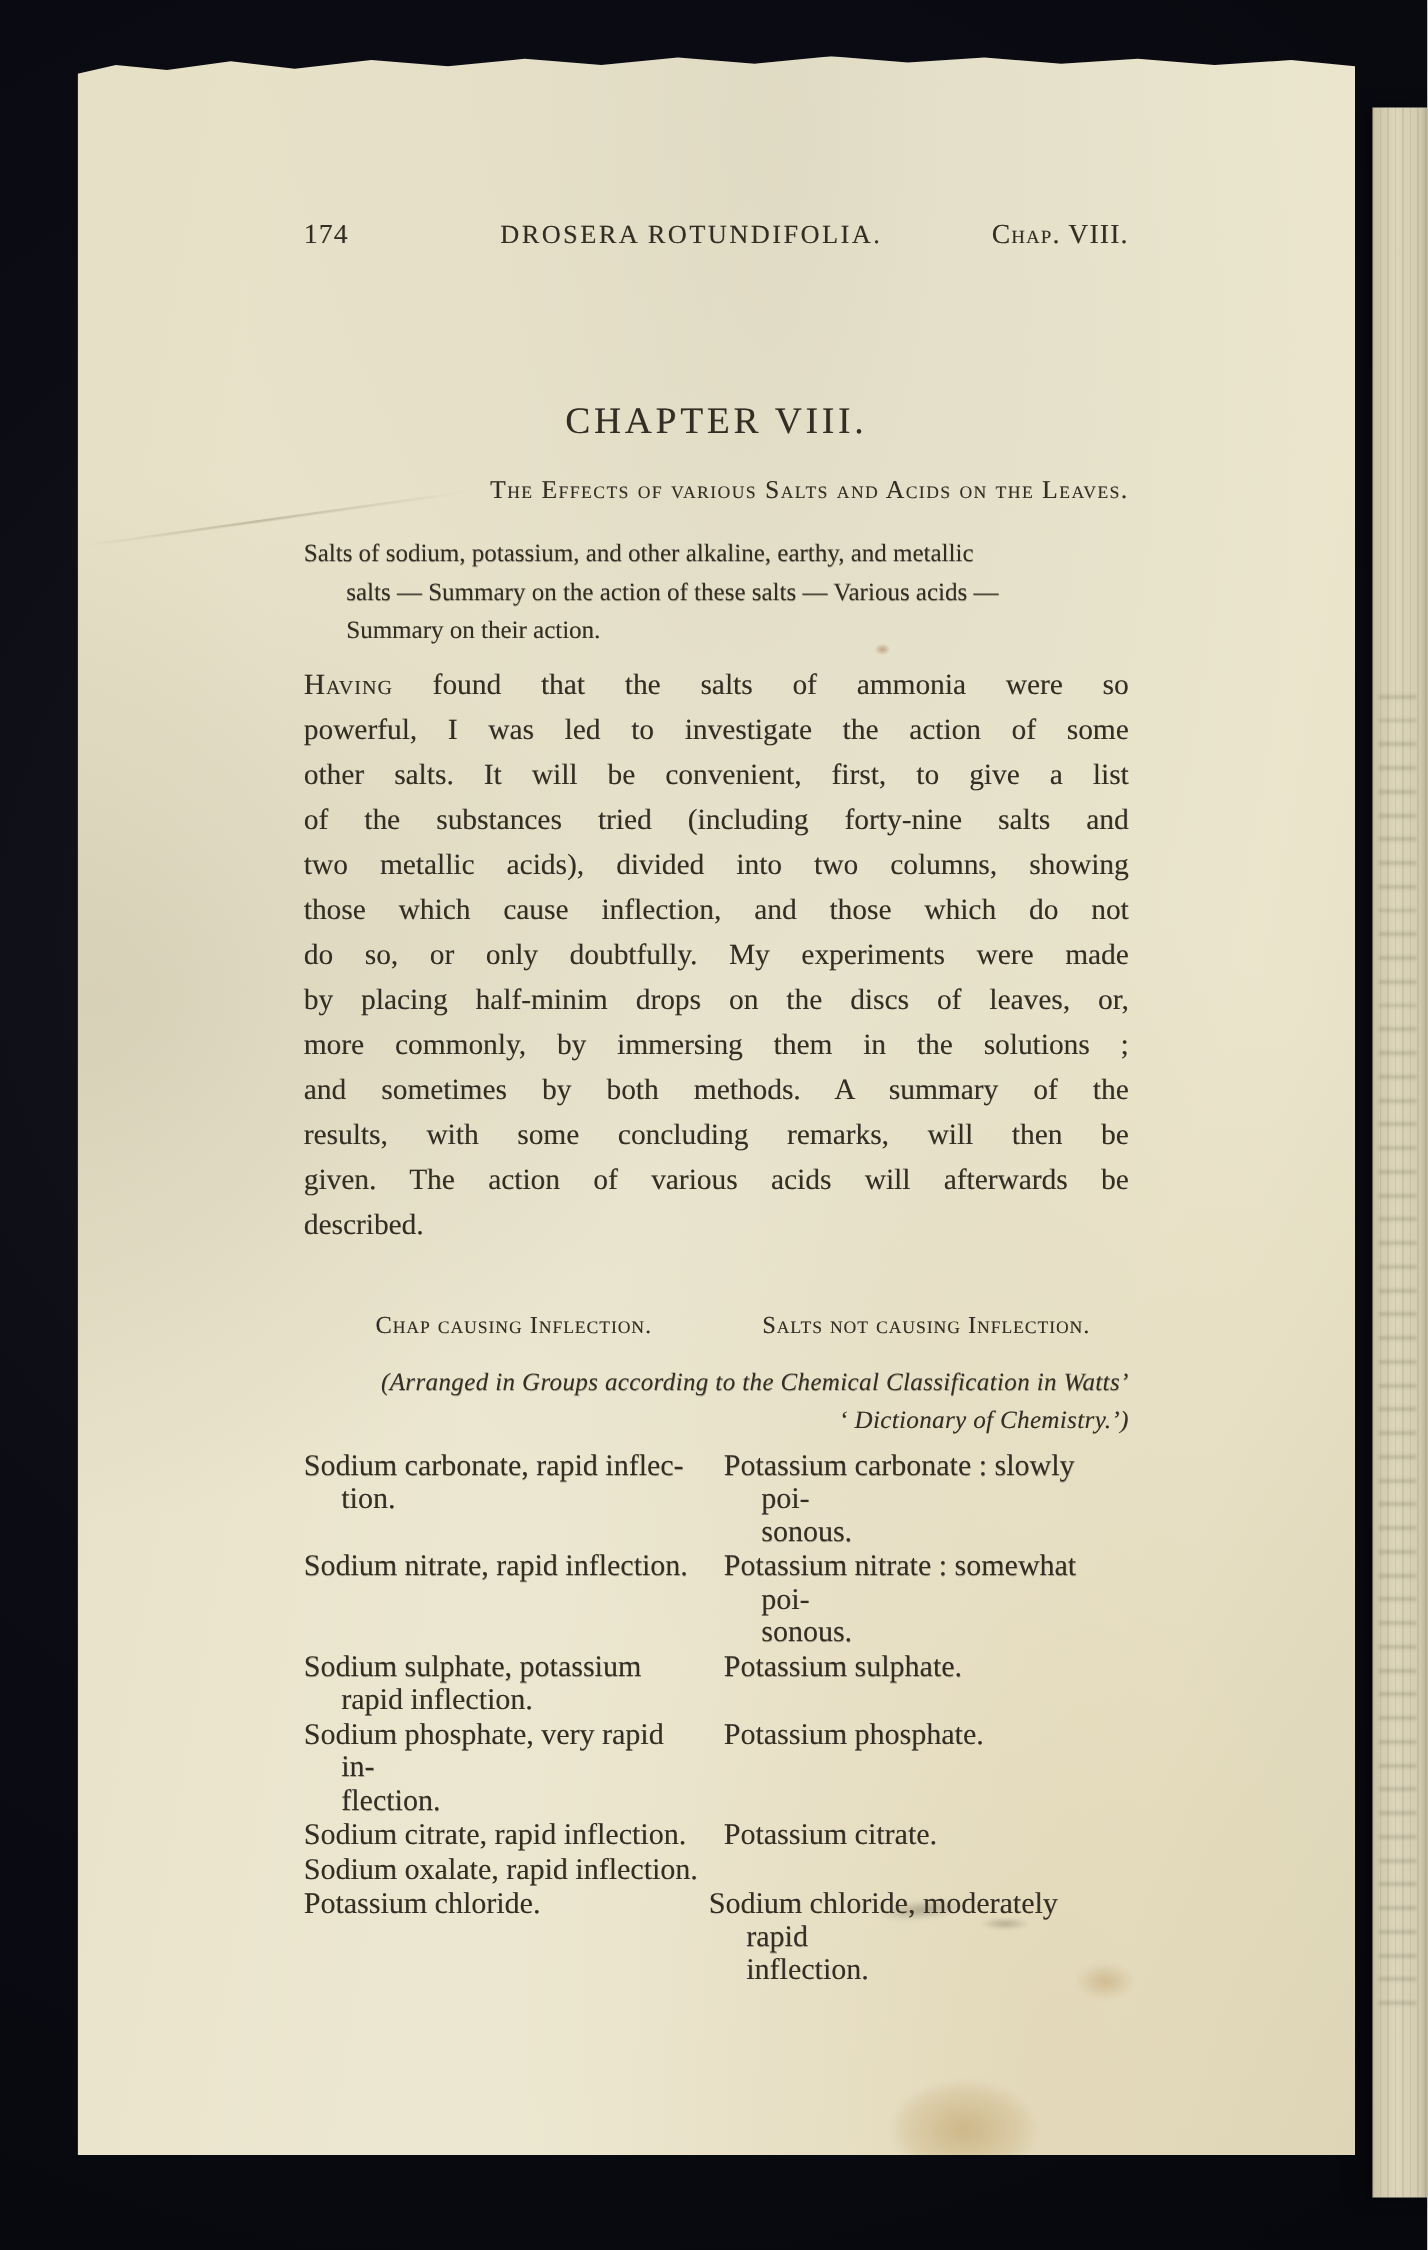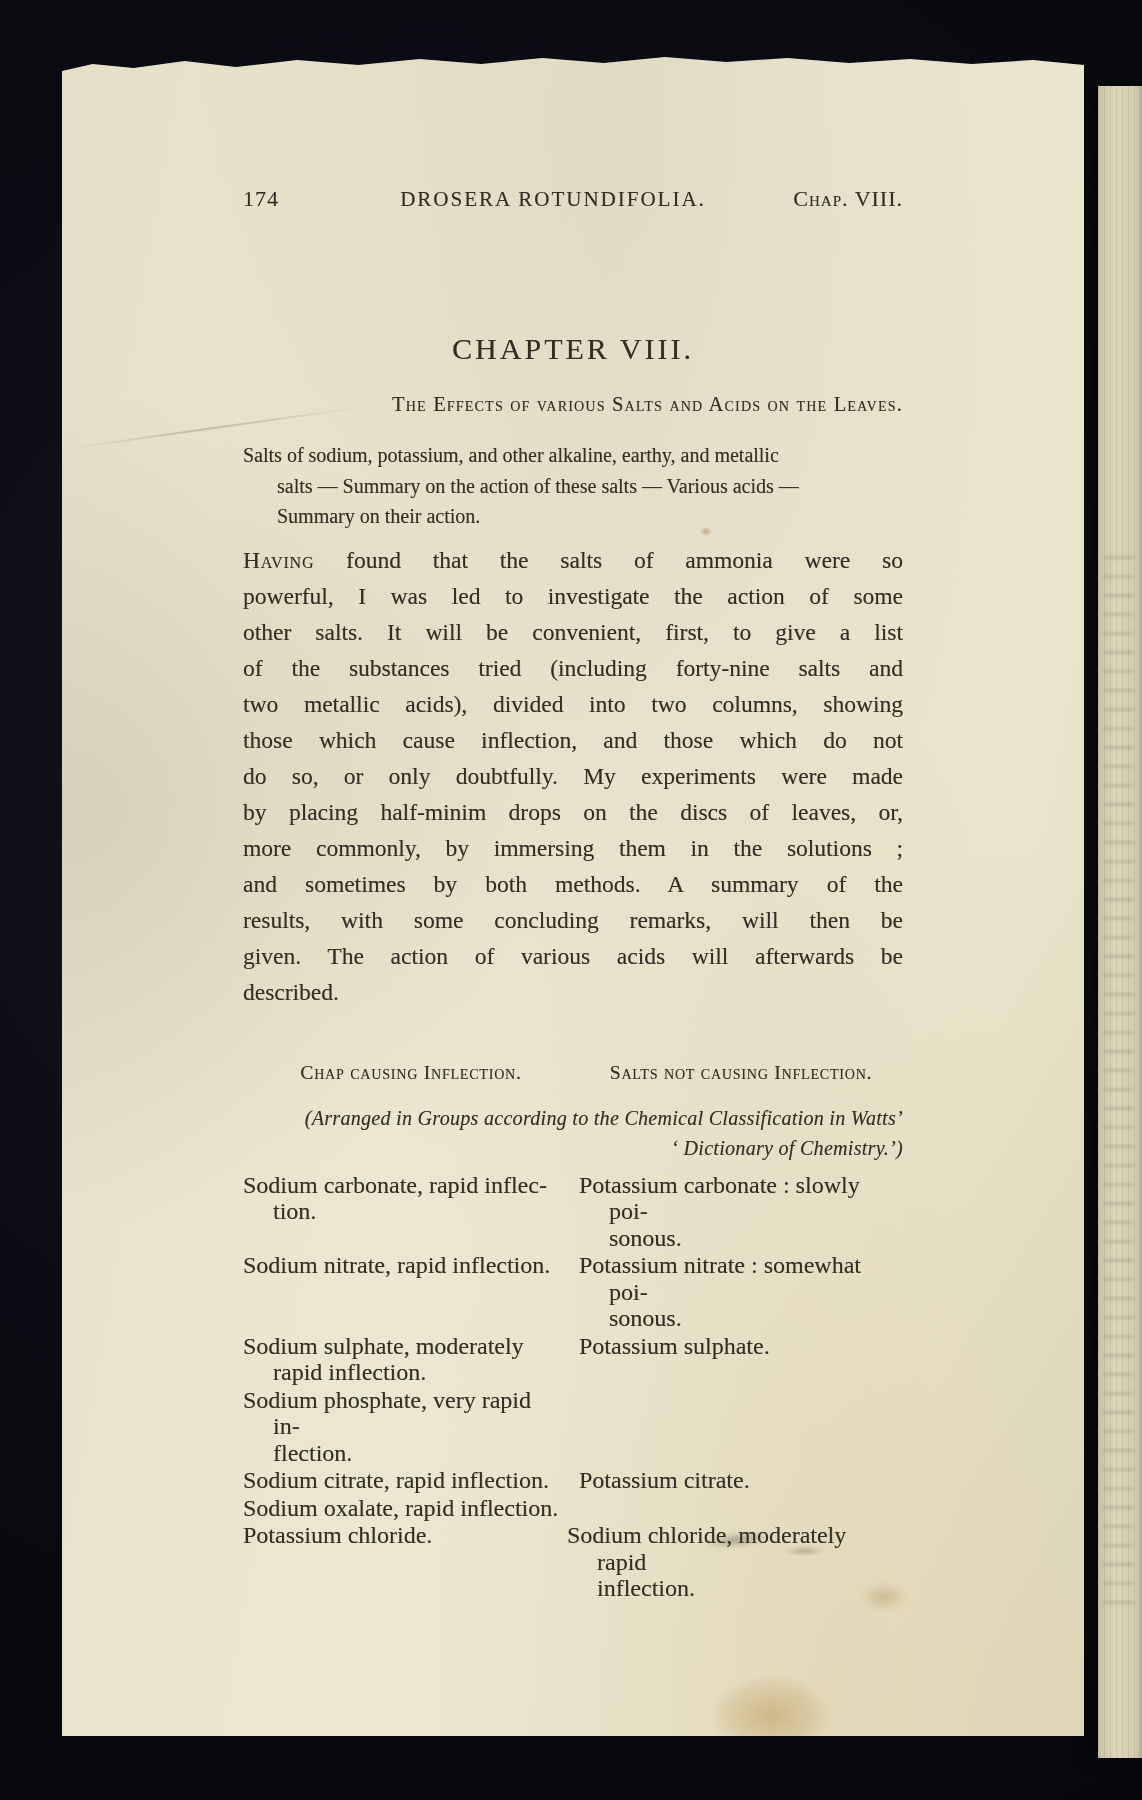--- a/index.html
+++ b/index.html
@@ -26,21 +26,21 @@
   }
   .page-stack .ghost-text {
     position:absolute; left:5px; top:470px; width:30px; height:1050px;
     background: repeating-linear-gradient(to bottom,
       rgba(95,90,72,.38) 0 3px, transparent 3px 19px);
     filter: blur(1.4px); opacity:.55;
   }
 
   
   .page {
-    position:absolute; left:62px; top:54px; width:1022px; height:1682px;
+    position:absolute; left:62px; top:42px; width:1022px; height:1682px;
     background:
       radial-gradient(ellipse at 76% 97%, rgba(186,152,88,.16), transparent 42%),
       radial-gradient(ellipse at 2% 45%, rgba(115,105,78,.14), transparent 32%),
       radial-gradient(ellipse at 55% 4%, rgba(120,112,84,.10), transparent 55%),
       linear-gradient(100deg, #e5dfc5 0%, #ebe5ce 28%, #ede8d2 55%, #eae4cb 84%, #e0dabe 100%);
     clip-path: polygon(0 17px, 3% 10px, 7% 14px, 12% 7px, 17% 13px, 23% 6px,
       29% 11px, 35% 5px, 41% 10px, 47% 4px, 53% 9px, 59% 3px, 65% 8px,
       71% 4px, 77% 9px, 83% 5px, 89% 10px, 95% 6px, 100% 11px,
       100% 100%, 0 100%);
     box-shadow: 0 10px 34px rgba(0,0,0,.85);
@@ -162,27 +162,28 @@
 tion.</div>
             <div class="salt-cell right">Potassium carbonate : slowly poi-
 sonous.</div>
           </div>
           <div class="salt-row">
             <div class="salt-cell left">Sodium nitrate, rapid inflection.</div>
             <div class="salt-cell right">Potassium nitrate : somewhat poi-
 sonous.</div>
           </div>
           <div class="salt-row">
-            <div class="salt-cell left">Sodium sulphate, moderately
+            <div class="salt-cell left">Sodium sulphate, potassium
 rapid inflection.</div>
             <div class="salt-cell right">Potassium sulphate.</div>
           </div>
           <div class="salt-row">
             <div class="salt-cell left">Sodium phosphate, very rapid in-
 flection.</div>
+            <div class="salt-cell right">Potassium phosphate.</div>
           </div>
           <div class="salt-row">
             <div class="salt-cell left">Sodium citrate, rapid inflection.</div>
             <div class="salt-cell right">Potassium citrate.</div>
           </div>
           <div class="salt-row">
             <div class="salt-cell left">Sodium oxalate, rapid inflection.</div>
             <div class="salt-cell right"></div>
           </div>
           <div class="salt-row">

